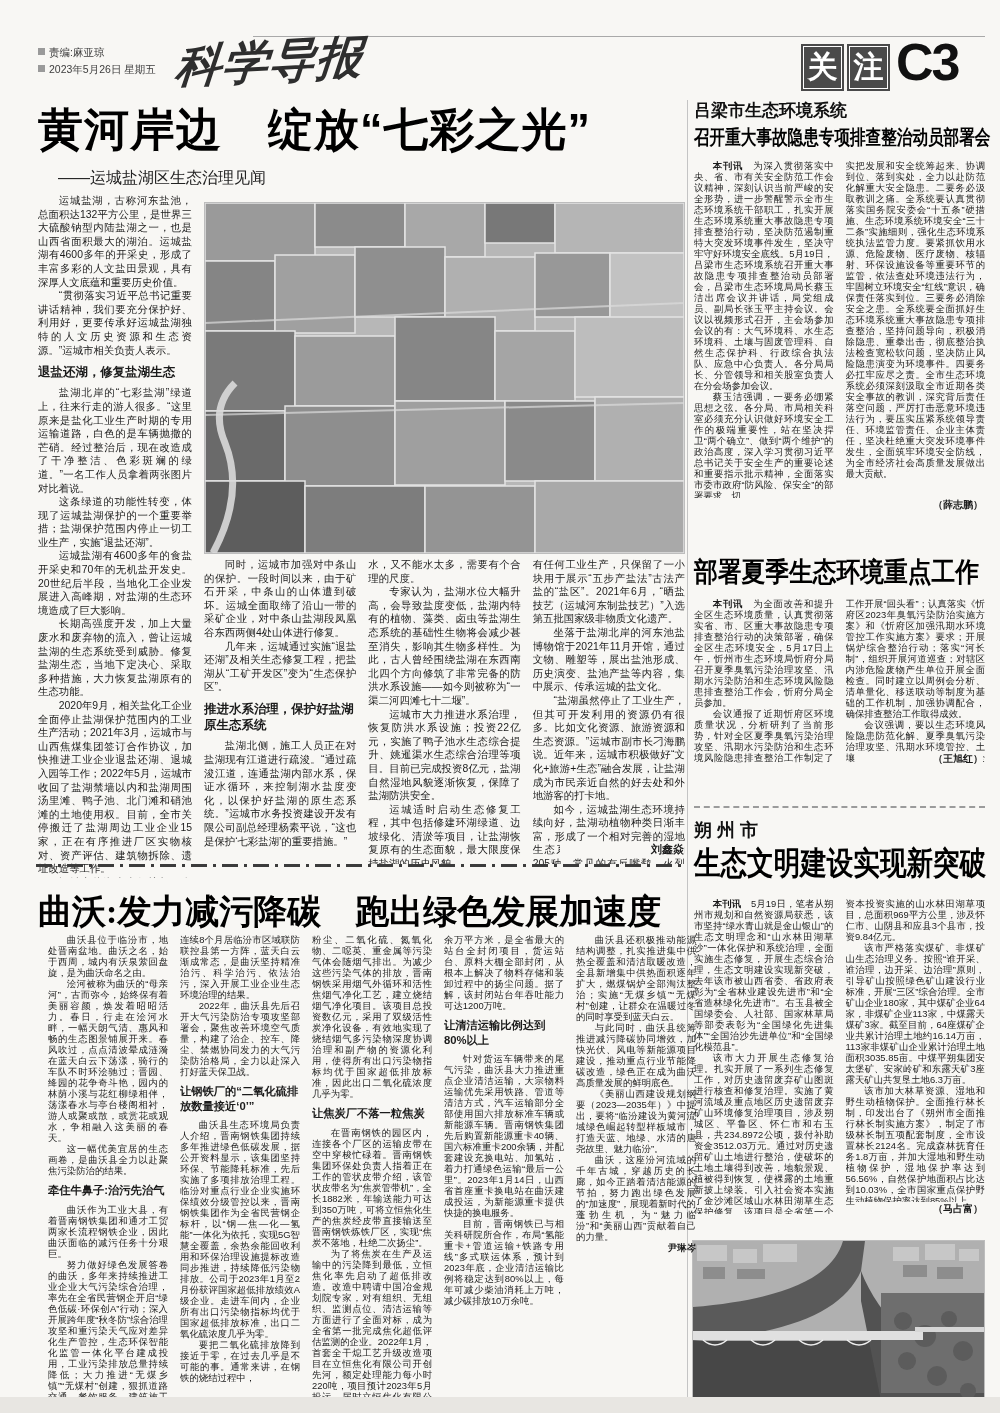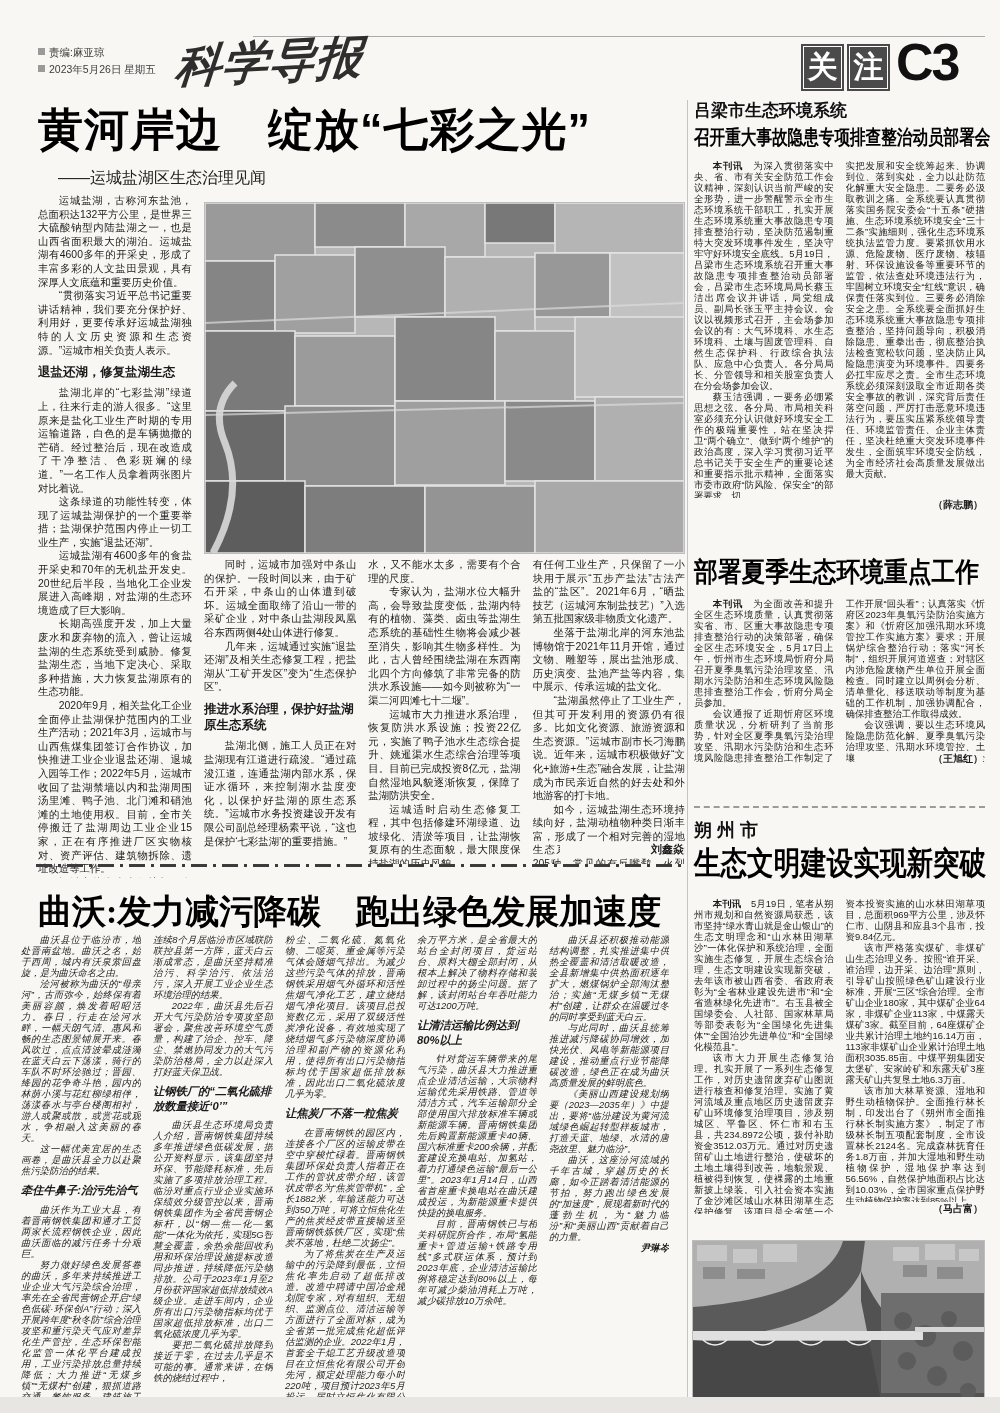--- a/index.html
+++ b/index.html
@@ -33,21 +33,21 @@
   .vrule{left:687px;top:100px;width:1px;height:1312px;background:#c4c4c4;}
   .a-kicker{font-weight:bold;white-space:nowrap;color:#111;}
   .a-title{font-weight:900;white-space:nowrap;transform-origin:left center;color:#000;}
   .two-col{display:flex;gap:12px;overflow:hidden;}
   .two-col>div{flex:1 1 0;overflow:hidden;}
   .side-byline{text-align:right;font-weight:bold;font-size:10px;background:#f8f7f4;}
   .sep-side{left:694px;top:806px;width:291px;border-top:2px dashed #9b9b9b;height:0;}
   
   .q-title{left:38px;top:882px;width:648px;font-family:"Liberation Serif","DejaVu Serif",serif;
            font-size:34px;font-weight:900;white-space:nowrap;color:#000;margin-top:7px;}
-  .q-body{left:21px;top:934px;width:648px;height:478px;display:flex;gap:12px;overflow:hidden;font-style:italic;}
+  .q-body{left:48px;top:934px;width:648px;height:478px;display:flex;gap:12px;overflow:hidden;}
   .q-body>div{flex:1 1 0;overflow:hidden;}
   
   .par{margin:0;text-indent:2em;text-align:justify;}
   .par.cont{text-indent:0;}
   .par.sub{text-indent:0;text-align:left;font-weight:bold;font-size:1.2em;line-height:1.3;margin:7px 0 6px 0;}
   .par.byl{text-indent:0;text-align:right;font-weight:bold;}
   .photo-frame{border:1px solid #bdbdbd;box-sizing:border-box;}
 </style>
 </head>
 <body>

